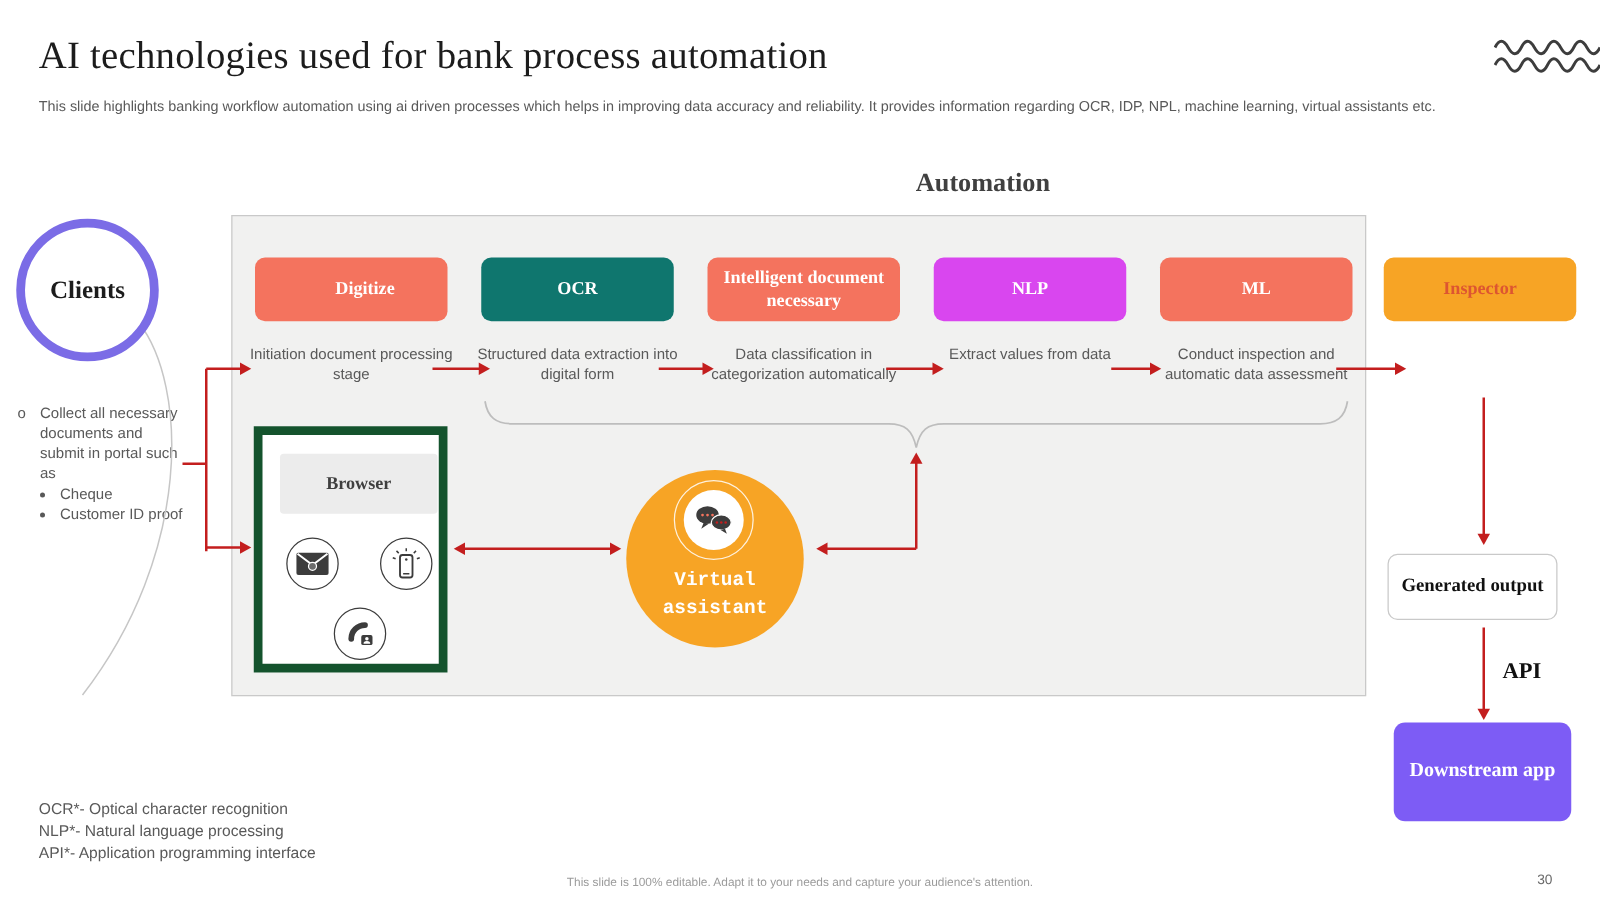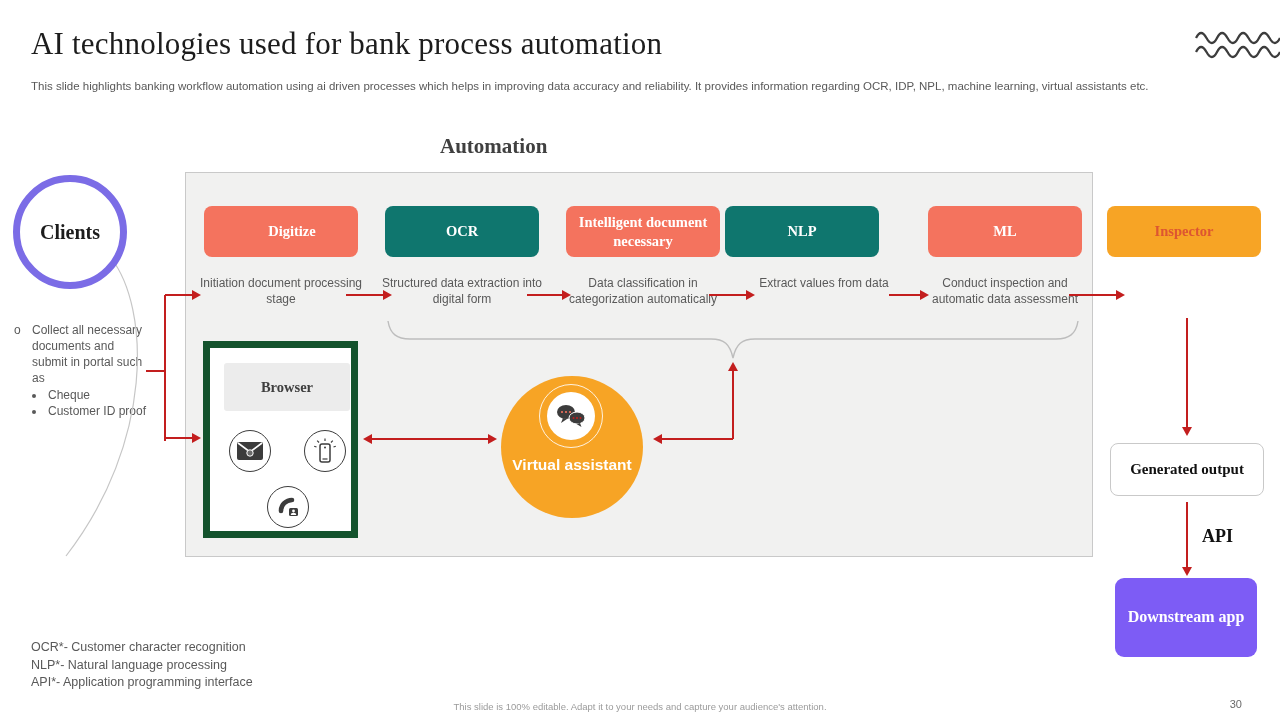--- a/index.html
+++ b/index.html
@@ -5,21 +5,21 @@
   html,body{margin:0;padding:0;background:#fff;}
   #slide{position:relative;width:1280px;height:720px;background:#ffffff;overflow:hidden;
          font-family:"Liberation Sans",sans-serif;}
 
   
   #title{position:absolute;left:31px;top:26px;font-family:"Liberation Serif",serif;
          font-size:31px;color:#1c1c1c;letter-spacing:.2px;}
   #subtitle{position:absolute;left:31px;top:80px;width:1180px;font-size:11.5px;color:#595959;}
   #squiggle{position:absolute;left:1195px;top:28px;}
 
-  #diagram-heading{position:absolute;left:440px;top:134px;width:400px;text-align:left;
+  #diagram-heading{position:absolute;left:440px;top:134px;width:400px;text-align:right;
       font-family:"Liberation Serif",serif;font-weight:bold;font-size:21px;color:#404040;}
 
   
   #panel{position:absolute;left:185px;top:172px;width:908px;height:385px;
          background:#f1f1f0;border:1px solid #c9c9c9;box-sizing:border-box;}
 
   
   .stage-box{position:absolute;top:206px;width:154px;height:51px;border-radius:8px;
       display:flex;align-items:center;justify-content:center;text-align:center;
       font-family:"Liberation Serif",serif;font-weight:bold;font-size:14.5px;color:#ffffff;
@@ -47,30 +47,30 @@
       display:flex;align-items:center;justify-content:center;background:#fff;box-sizing:border-box;}
 
   
   #va-circle{position:absolute;left:501px;top:376px;width:142px;height:142px;border-radius:50%;
       background:#f7a425;z-index:2;}
   #va-ring{position:absolute;left:38px;top:8px;width:64px;height:64px;border-radius:50%;
       border:1px solid rgba(255,255,255,.85);box-sizing:border-box;}
   #va-icon-circle{position:absolute;left:46px;top:16px;width:48px;height:48px;border-radius:50%;
       background:#ffffff;display:flex;align-items:center;justify-content:center;}
   #va-label{position:absolute;left:0;top:78px;width:142px;text-align:center;color:#ffffff;
-      font-family:Liberation Sans, sans-serif;font-weight:bold;font-size:15.5px;line-height:1.4;}
+      font-family:Liberation Mono, monospace;font-weight:bold;font-size:15.5px;line-height:1.4;}
   #va-caption{position:absolute;left:659px;top:460px;width:296px;font-size:12px;color:#595959;line-height:1.35;}
 
   
   #inspector-box{position:absolute;left:1107px;top:206px;width:154px;height:51px;border-radius:8px;
       background:#f7a425;display:flex;align-items:center;justify-content:center;
       font-family:"Liberation Serif",serif;font-weight:bold;font-size:14.5px;color:#dd5531;}
   #inspector-desc{position:absolute;left:1102px;top:275px;width:165px;text-align:center;
       font-size:12px;color:#595959;line-height:1.35;}
-  #generated-output{position:absolute;left:1110px;top:443px;width:154px;height:53px;background:#ffffff;
+  #generated-output{position:absolute;left:1110px;top:443px;width:136px;height:53px;background:#ffffff;
       border:1px solid #c9c9c9;border-radius:8px;display:flex;align-items:center;justify-content:center;
       font-family:"Liberation Serif",serif;font-weight:bold;font-size:15px;color:#111;box-sizing:border-box;}
   #api-label{position:absolute;left:1202px;top:526px;font-family:"Liberation Serif",serif;
       font-weight:bold;font-size:18px;color:#111;}
   #downstream-app{position:absolute;left:1115px;top:578px;width:142px;height:79px;border-radius:9px;
       background:#7d5cf5;display:flex;align-items:center;justify-content:center;text-align:right;
       font-family:"Liberation Serif",serif;font-weight:bold;font-size:16px;color:#ffffff;line-height:1.4;}
 
   
   #footnotes{position:absolute;left:31px;top:639px;font-size:12.5px;color:#595959;line-height:1.4;}
@@ -140,21 +140,21 @@
     </div>
 
     <div>
       <div class="stage-box" style="left: 566px; background: rgb(244, 115, 94);">
           <span>Intelligent document necessary</span>
         </div>
       <div class="stage-desc" style="left: 558px;">Data classification in categorization automatically</div>
     </div>
 
     <div>
-      <div class="stage-box" style="left: 725px; background: #0f766e;">
+      <div class="stage-box" style="left: 747px; background: #d946ef;">
           <span>NLP</span>
         </div>
       <div class="stage-desc" style="left: 739px;">Extract values from data</div>
     </div>
 
     <div>
       <div class="stage-box" style="left: 928px; background: rgb(244, 115, 94);">
           <span>ML</span>
         </div>
       <div class="stage-desc" style="left: 920px;">Conduct inspection and automatic data assessment</div>
@@ -244,20 +244,20 @@
 
   <div class="harrow head-l head-r" style="left:371px;top:438px;width:118px;"></div>
 
   <div class="varrow head-u" style="left:732px;top:370px;height:69px;"></div>
   <div class="harrow head-l" style="left:661px;top:438px;width:72px;"></div>
 
   <div class="varrow head-d" style="left:1186px;top:318px;height:110px;"></div>
   <div class="varrow head-d" style="left:1186px;top:502px;height:66px;"></div>
 
   <div id="footnotes">
-      <div>OCR*- Customer character recognition</div>
+      <div>OCR*- Optical character recognition</div>
       <div>NLP*- Natural language  processing</div>
       <div>API*- Application  programming interface</div>
     </div>
   <div id="footer-note">This slide is 100% editable.  Adapt it to your needs and capture your audience's attention.</div>
   <div id="page-number">30</div>
 
 </div>
 
 </body></html>

